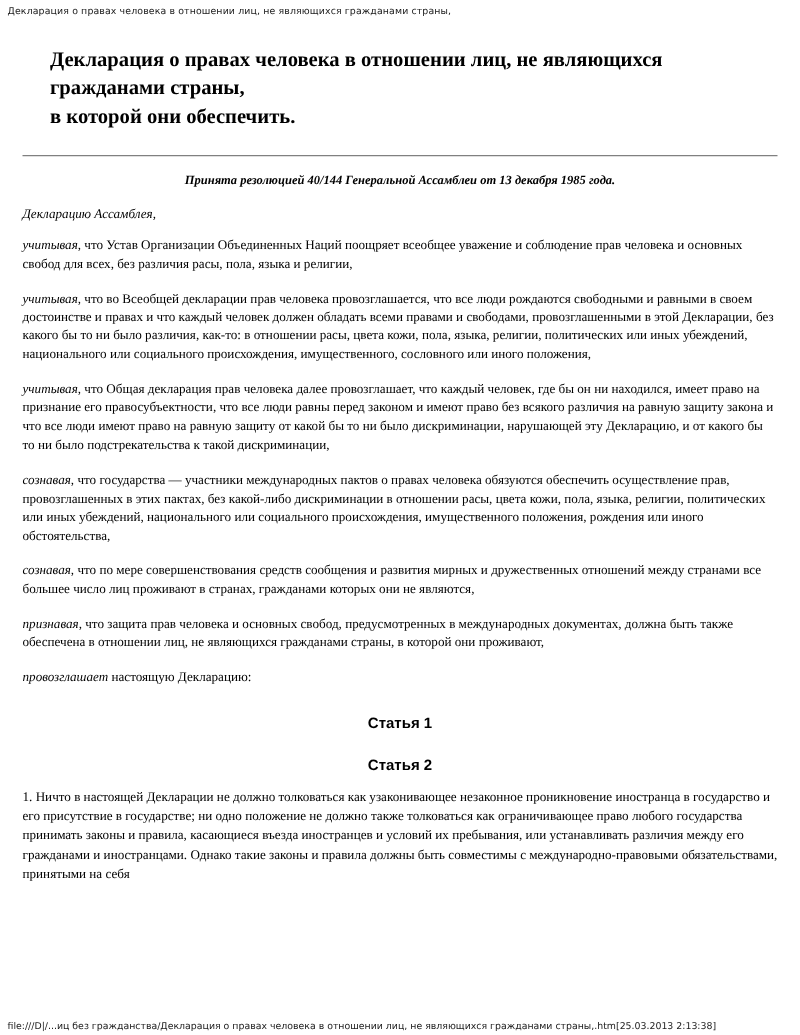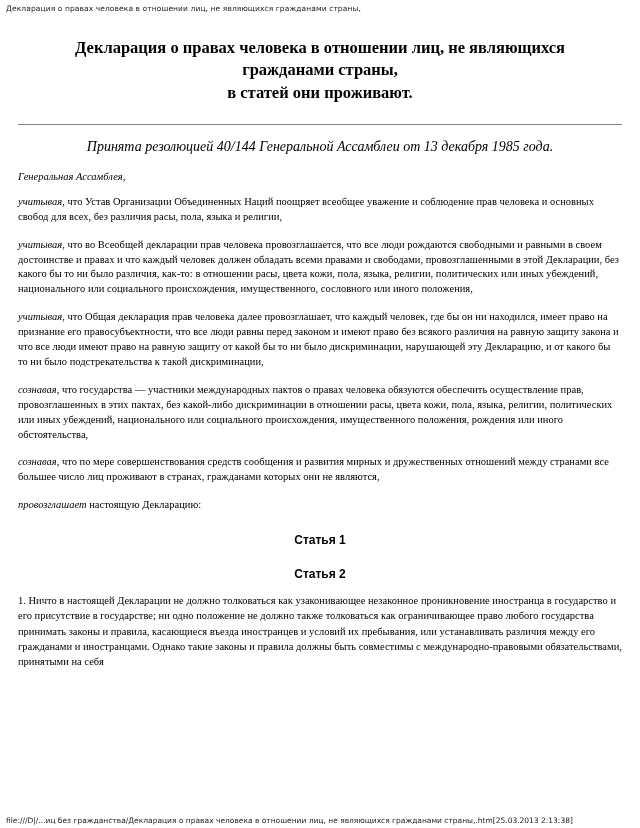--- a/index.html
+++ b/index.html
@@ -44,36 +44,35 @@
     overflow: hidden;
   }
   .content {
     padding: 10px 18px 0 18px;
     box-sizing: border-box;
   }
   h1.doc-title {
     font-family: "Liberation Serif", serif;
     font-size: 16.5px;
     font-weight: bold;
-    text-align: center;
     line-height: 1.35;
     margin: 14px 22px 0 22px;
   }
   h1.doc-title .line {
     display: block;
   }
   hr.rule {
     border: none;
     border-top: 1px solid #808080;
     margin: 20px 0 0 0;
   }
   .adopted {
     font-family: "Liberation Serif", serif;
-    font-size: 14px;
-    font-weight: normal;
+    font-size: 10px;
+    font-weight: bold;
     font-style: italic;
     text-align: center;
     margin-top: 14px;
   }
   .assembly {
     font-size: 10.5px;
     font-style: italic;
     margin-top: 16px;
   }
   p.para {
@@ -103,40 +102,41 @@
 
 <div class="page">
 
   <div class="browser-header">Декларация о правах человека в отношении лиц, не являющихся гражданами страны,</div>
 
   <div class="content">
 
     <h1 class="doc-title">
       <span class="line">Декларация о правах человека в отношении лиц, не являющихся</span>
       <span class="line">гражданами страны,</span>
-      <span class="line">в статей они проживают.</span>
+      <span class="line">в которой они обеспечить.</span>
     </h1>
 
     <hr class="rule">
 
     <div class="adopted">Принята резолюцией 40/144 Генеральной Ассамблеи от 13 декабря 1985 года.</div>
 
-    <div class="assembly">Генеральная Ассамблея,</div>
+    <div class="assembly">Декларацию Ассамблея,</div>
 
     <p class="para"><em class="lead">учитывая</em><span>, что Устав Организации Объединенных Наций поощряет всеобщее уважение и соблюдение прав человека и основных свобод для всех, без различия расы, пола, языка и религии,</span></p>
 
     <p class="para"><em class="lead">учитывая</em><span>, что во Всеобщей декларации прав человека провозглашается, что все люди рождаются свободными и равными в своем достоинстве и правах и что каждый человек должен обладать всеми правами и свободами, провозглашенными в этой Декларации, без какого бы то ни было различия, как-то: в отношении расы, цвета кожи, пола, языка, религии, политических или иных убеждений, национального или социального происхождения, имущественного, сословного или иного положения,</span></p>
 
     <p class="para"><em class="lead">учитывая</em><span>, что Общая декларация прав человека далее провозглашает, что каждый человек, где бы он ни находился, имеет право на признание его правосубъектности, что все люди равны перед законом и имеют право без всякого различия на равную защиту закона и что все люди имеют право на равную защиту от какой бы то ни было дискриминации, нарушающей эту Декларацию, и от какого бы то ни было подстрекательства к такой дискриминации,</span></p>
 
     <p class="para"><em class="lead">сознавая</em><span>, что государства — участники международных пактов о правах человека обязуются обеспечить осуществление прав, провозглашенных в этих пактах, без какой-либо дискриминации в отношении расы, цвета кожи, пола, языка, религии, политических или иных убеждений, национального или социального происхождения, имущественного положения, рождения или иного обстоятельства,</span></p>
 
     <p class="para"><em class="lead">сознавая</em><span>, что по мере совершенствования средств сообщения и развития мирных и дружественных отношений между странами все большее число лиц проживают в странах, гражданами которых они не являются,</span></p>
 
 
+    <p class="para"><em class="lead">признавая</em><span>, что защита прав человека и основных свобод, предусмотренных в международных документах, должна быть также обеспечена в отношении лиц, не являющихся гражданами страны, в которой они проживают,</span></p>
 
     <p class="para"><em class="lead">провозглашает</em><span> настоящую Декларацию:</span></p>
 
     <h2 class="article">Статья 1</h2>
 
     <h2 class="article">Статья 2</h2>
     <p class="art-body">1. Ничто в настоящей Декларации не должно толковаться как узаконивающее незаконное проникновение иностранца в государство и его присутствие в государстве; ни одно положение не должно также толковаться как ограничивающее право любого государства принимать законы и правила, касающиеся въезда иностранцев и условий их пребывания, или устанавливать различия между его гражданами и иностранцами. Однако такие законы и правила должны быть совместимы с международно-правовыми обязательствами, принятыми на себя</p>
 
   </div>
 

